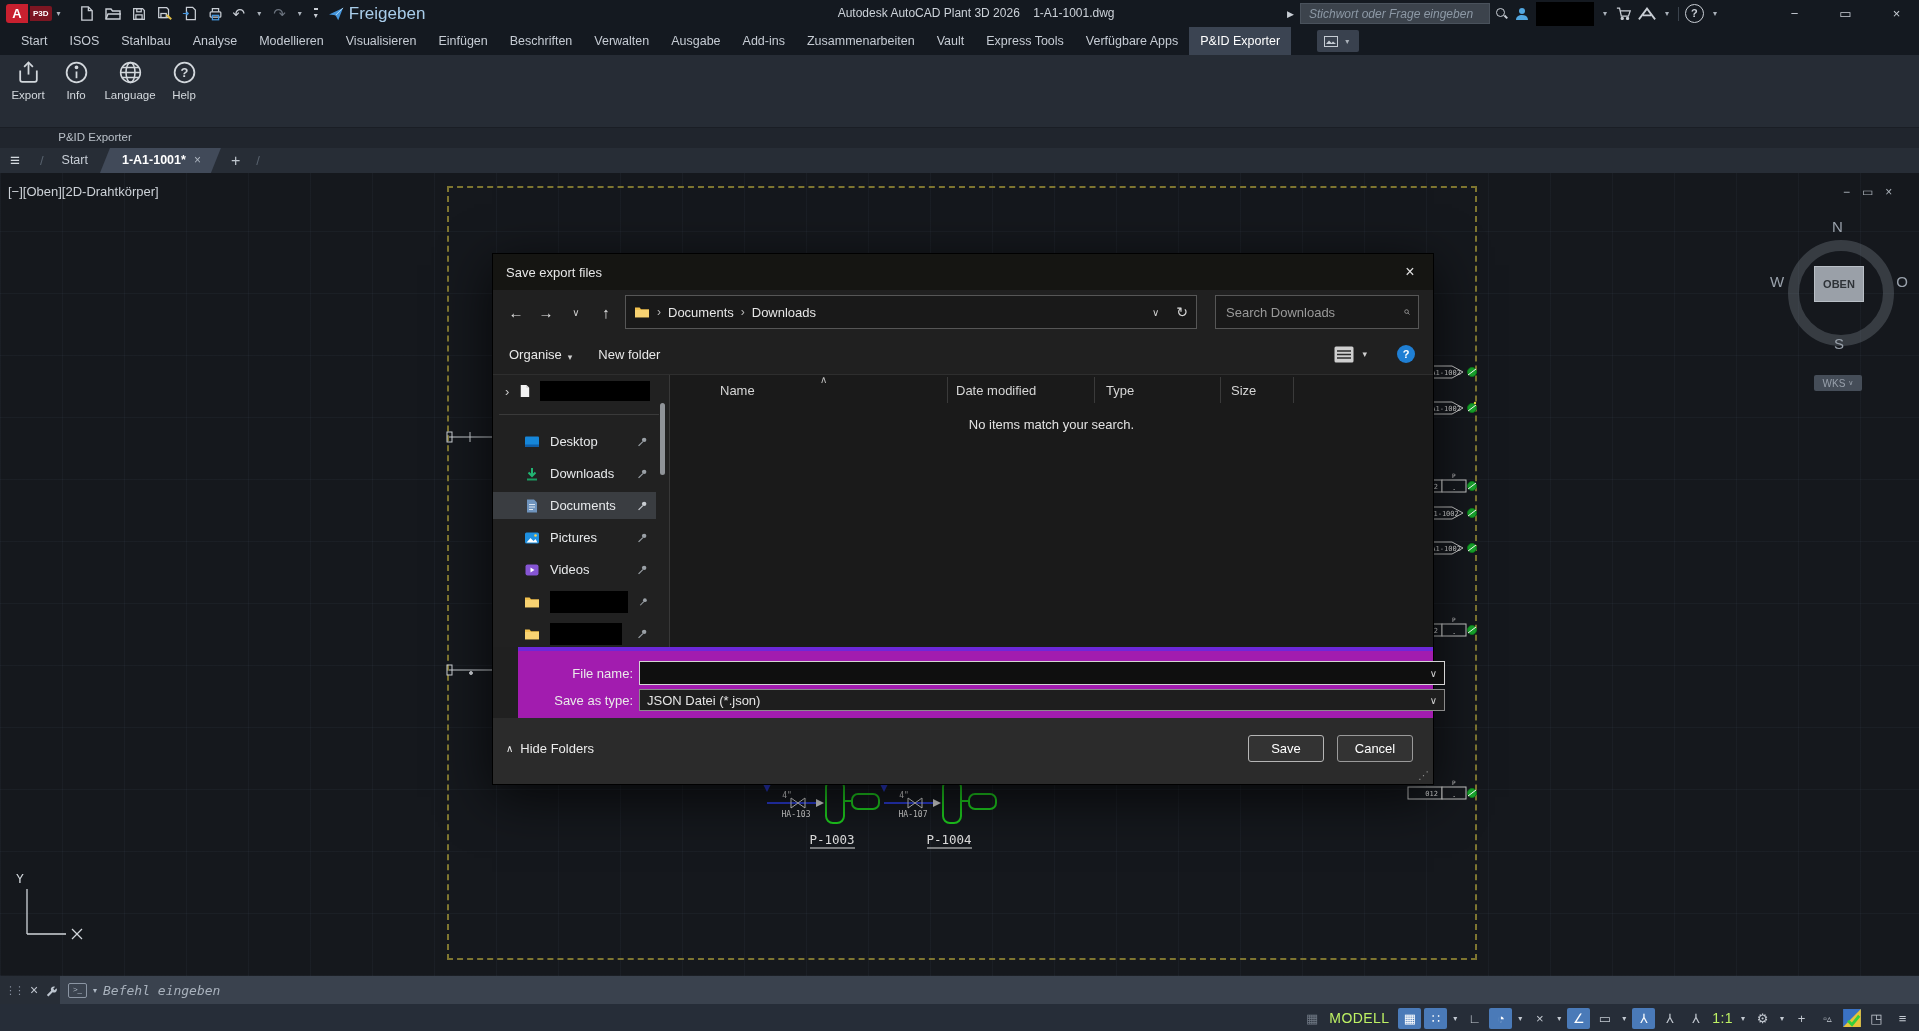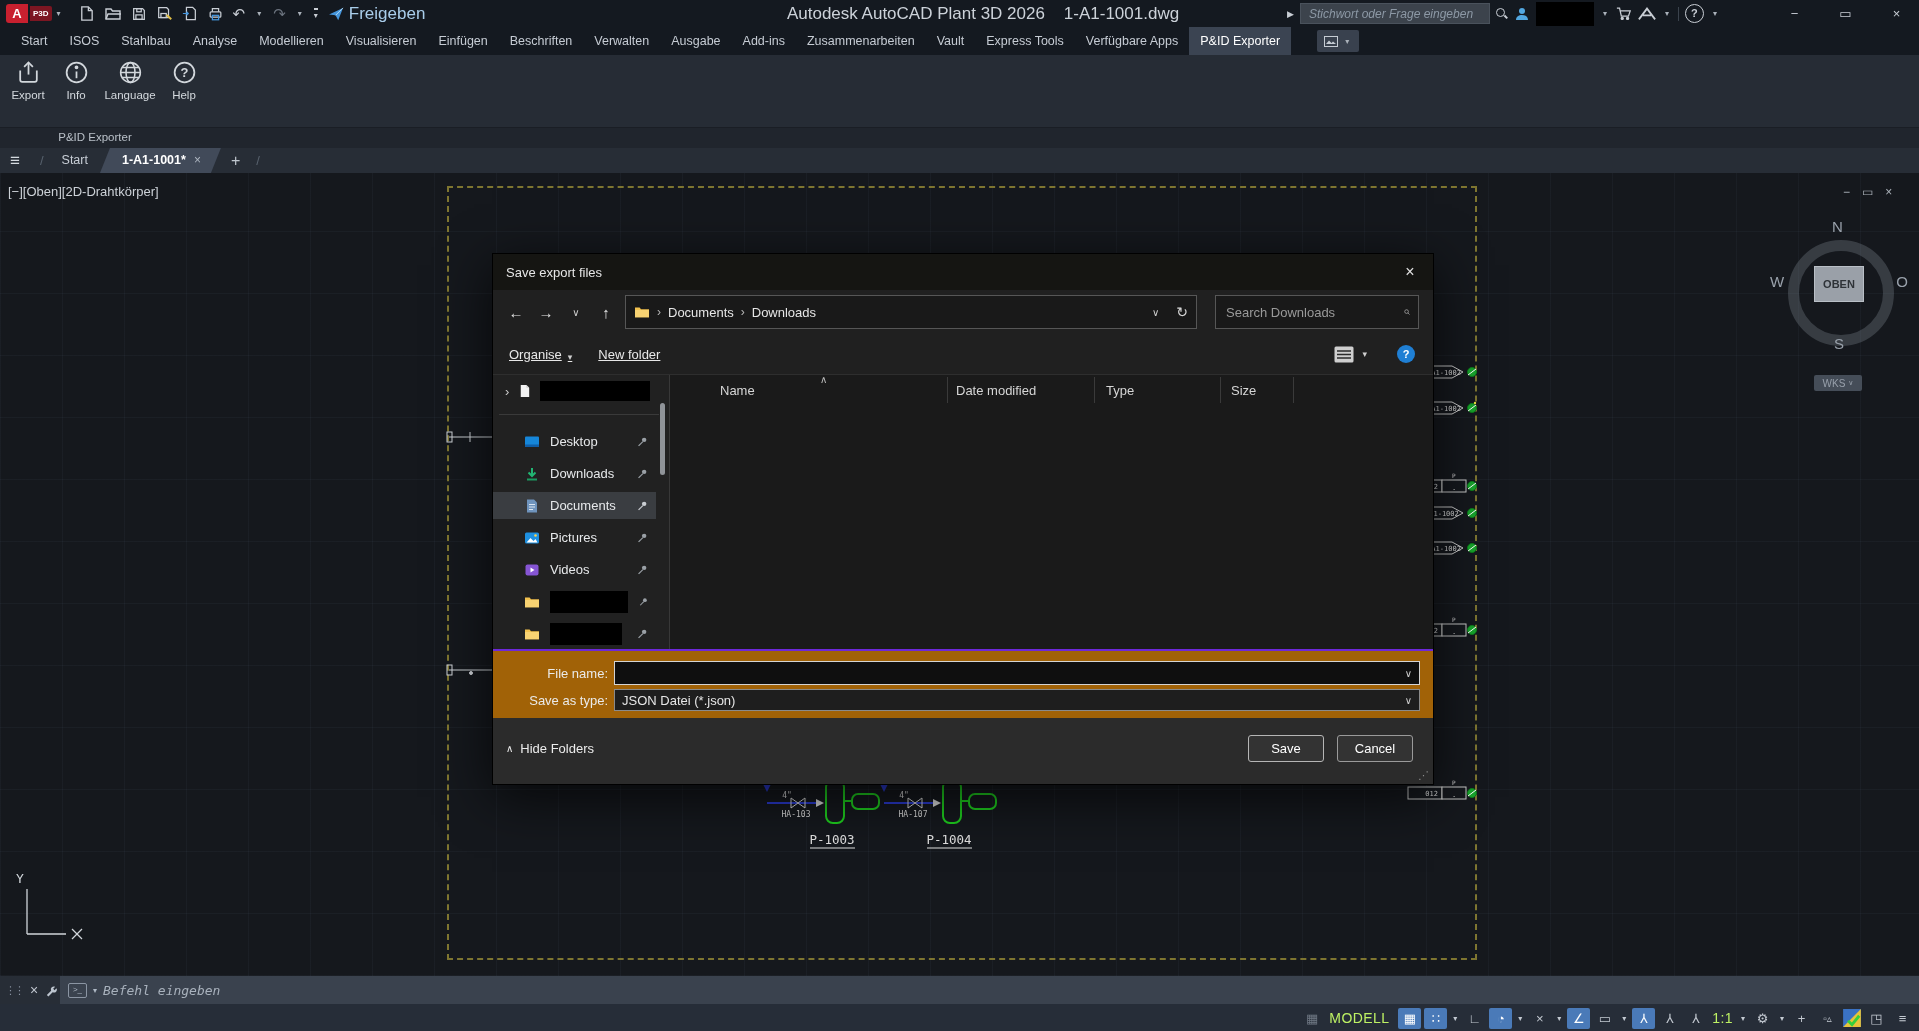--- a/index.html
+++ b/index.html
@@ -11,21 +11,21 @@
   .alogo{display:flex;align-items:center;margin-left:6px;gap:2px;}
   .alogo .abadge{width:22px;height:19px;background:#c8202f;border-radius:3px 0 0 3px;color:#fff;font-weight:bold;font-size:13px;text-align:center;line-height:19px;}
   .alogo .p3d{height:15px;background:#7c1622;border-radius:0 2px 2px 0;color:#fff;font-weight:bold;font-size:8px;line-height:15px;padding:0 3px;}
   .caret{font-size:8px;color:#aab1ba;margin:0 3px;}
   .qat{display:flex;align-items:center;gap:9px;margin-left:14px;}
   .qat svg{display:block;}
   .qat .tx{font-size:15px;color:#c9ced5;line-height:18px;}
   .qat .dim{color:#6b737e;}
   .qat-ovf{display:inline-block;border-top:2px solid #c9ced5;padding-top:1px;font-size:8px;color:#c9ced5;}
   .share{display:flex;align-items:center;gap:5px;margin-left:10px;color:#a9cdea;font-size:17px;}
-  .wtitle{position:absolute;left:50%;top:0;transform:translateX(-44%);line-height:27px;font-size:17px;color:#ccd2d9;white-space:pre;}
+  .wtitle{position:absolute;left:50%;top:0;transform:translateX(-44%);line-height:27px;font-size:12px;color:#ccd2d9;white-space:pre;}
   .tright{position:absolute;right:0;top:0;height:27px;display:flex;align-items:center;gap:6px;}
   .tsearch{width:176px;height:19px;background:#3c434c;border:1px solid #4a525c;display:flex;align-items:center;padding:0 6px;}
   .tsearch input{flex:1;background:transparent;border:0;outline:none;color:#c3cad2;font-size:12px;font-style:italic;font-family:"Liberation Sans",sans-serif;}
   .tsearch input::placeholder{color:#8d99a6;}
   .mag{width:12px;height:12px;position:relative;display:inline-block;}
   .mag::before{content:"";position:absolute;left:0;top:0;width:7px;height:7px;border:1.5px solid #c9ced5;border-radius:50%;}
   .mag::after{content:"";position:absolute;left:8px;top:8px;width:4px;height:1.5px;background:#c9ced5;transform:rotate(45deg);}
   .blackbox{background:#000;}
   .userbox{width:58px;height:24px;}
   .wctl{width:45px;height:27px;text-align:center;line-height:27px;color:#c9ced5;font-size:13px;}
@@ -80,21 +80,21 @@
   .nav-btn.sm{font-size:10px;color:#cfcfcf;}
   .addr{width:554px;height:32px;border:1px solid #565656;background:#191919;display:flex;align-items:center;margin-left:4px;padding:0 8px;gap:7px;}
   .chev{color:#b5b5b5;font-size:12px;}
   .addr .spacer{flex:1;}
   .addr .dd{font-size:10px;color:#cfcfcf;}
   .addr .refresh{font-size:14px;color:#d6d6d6;margin-left:10px;}
   .search{width:186px;height:32px;border:1px solid #565656;background:#191919;margin-left:18px;display:flex;align-items:center;padding:0 8px;}
   .search input{flex:1;background:transparent;border:0;outline:none;color:#ddd;font-size:13px;font-family:"Liberation Sans",sans-serif;}
   .search input::placeholder{color:#9a9a9a;}
   .dlg-toolbar{height:40px;display:flex;align-items:center;padding:0 18px 0 16px;gap:26px;border-bottom:1px solid #2e2e2e;flex:none;}
-  .tb-item{display:flex;align-items:flex-end;gap:6px;color:#e8e8e8;text-decoration:underline;}
+  .tb-item{display:flex;align-items:flex-end;gap:6px;color:#e8e8e8;}
   .tb-item .c{font-size:9px;color:#cfcfcf;}
   .tb-right{margin-left:auto;display:flex;align-items:center;gap:8px;}
   .help-dot{width:18px;height:18px;border-radius:50%;background:#1f7fd4;color:#fff;font-weight:bold;font-size:11px;text-align:center;line-height:18px;margin-left:22px;}
   .dlg-body{flex:1;display:flex;min-height:0;}
   .side{width:176px;background:#212121;position:relative;padding-top:4px;flex:none;}
   .side-home{height:24px;display:flex;align-items:center;gap:8px;padding-left:12px;color:#ccc;}
   .side-sep{height:1px;background:#3a3a3a;margin:11px 10px 13px 6px;}
   .srow{height:27px;margin:0 13px 5px 0;display:flex;align-items:center;gap:10px;padding-left:31px;}
   .srow.sel{background:#3a3d41;}
   .srow .lbl{color:#e6e8ea;}
@@ -103,21 +103,21 @@
   .sbar{position:absolute;right:4px;top:28px;width:5px;height:72px;background:#8f9398;border-radius:3px;}
   .list{flex:1;background:#1a1a1a;border-left:1px solid #383838;position:relative;}
   .list-header{height:26px;display:flex;color:#d6d6d6;position:relative;margin-top:2px;}
   .lcol{display:flex;align-items:center;box-sizing:border-box;}
   .lc1{width:277px;padding-left:50px;}
   .lc2{width:147px;padding-left:8px;border-left:1px solid #3a3a3a;}
   .lc3{width:126px;padding-left:11px;border-left:1px solid #3a3a3a;}
   .lc4{width:74px;padding-left:10px;border-left:1px solid #3a3a3a;border-right:1px solid #3a3a3a;}
   .sort{position:absolute;left:150px;top:-3px;font-size:10px;color:#bbb;}
   .empty{text-align:center;margin-top:14px;color:#e2e2e2;}
-  .dlg-fields{height:67px;background:#a16207;border-top:2px solid #6d28d9;position:relative;flex:none;}
+  .dlg-fields{height:67px;background:#a21caf;border-top:4px solid #6d28d9;position:relative;flex:none;margin-left:25px;}
   .frow{position:absolute;left:0;right:5px;display:flex;align-items:center;}
   .frow .flabel{width:115px;text-align:right;margin-right:6px;color:#eaeaea;flex:none;}
   .combo{position:relative;flex:none;width:806px;display:flex;align-items:center;padding:0 22px 0 7px;box-sizing:border-box;}
   .combo .cv{overflow:hidden;white-space:nowrap;}
   .combo .cc{position:absolute;right:7px;font-size:10px;color:#cfcfcf;}
   .combo1{background:#0f0f0f;border:1px solid #d4d4d4;height:24px;}
   .combo2{background:#1e1e1e;border:1px solid #8a8a8a;height:22px;}
   .dlg-footer{height:60px;background:#2b2b2b;display:flex;align-items:center;padding:0 20px 6px 13px;position:relative;flex:none;}
   .hidef{display:flex;align-items:center;gap:7px;color:#ececec;}
   .hidef .c{font-size:10px;}
@@ -595,20 +595,21 @@
           <div class="sbar"></div>
         </div>
         <div class="list">
           <div class="list-header">
             <span class="sort">∧</span>
             <span class="lcol lc1">Name</span>
             <span class="lcol lc2">Date modified</span>
             <span class="lcol lc3">Type</span>
             <span class="lcol lc4">Size</span>
           </div>
+          <div class="empty">No items match your search.</div>
         </div>
       </div>
       <div class="dlg-fields">
         <div class="frow" style="top:10px;height:24px;">
           <span class="flabel">File name:</span>
           <div class="combo combo1">
             <span class="cv"></span>
             <span class="cc">∨</span>
           </div>
         </div>

